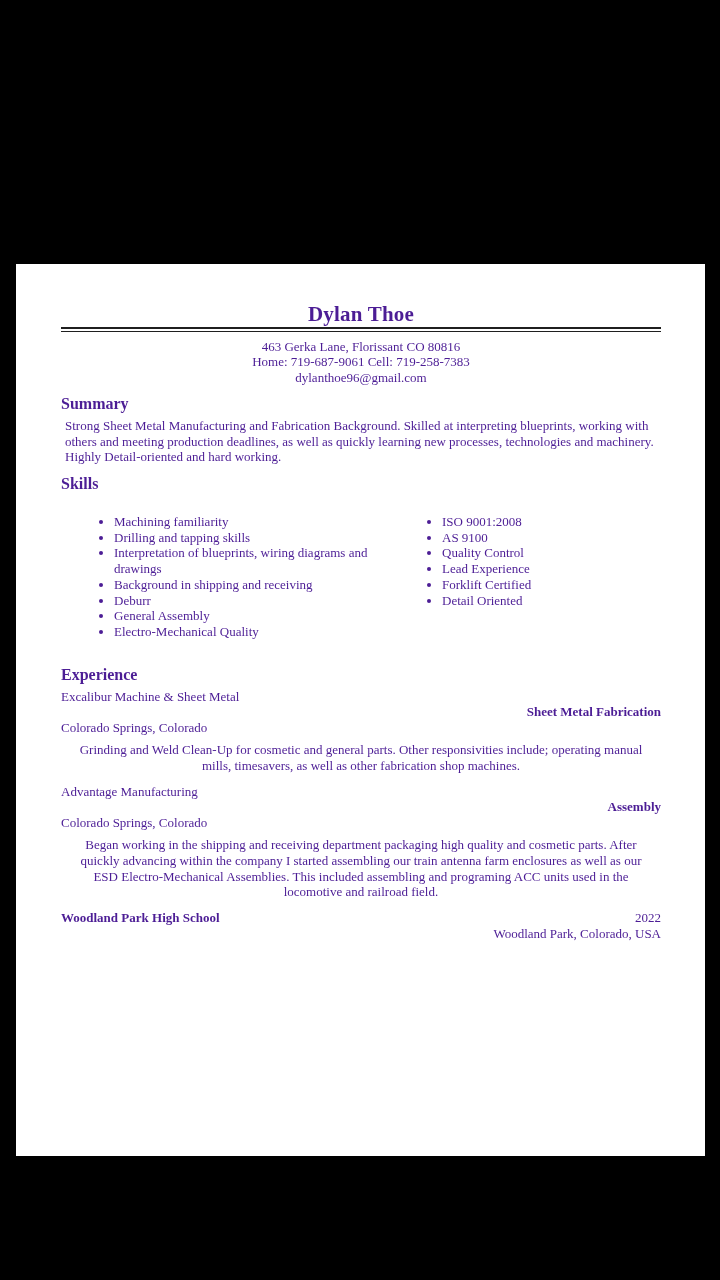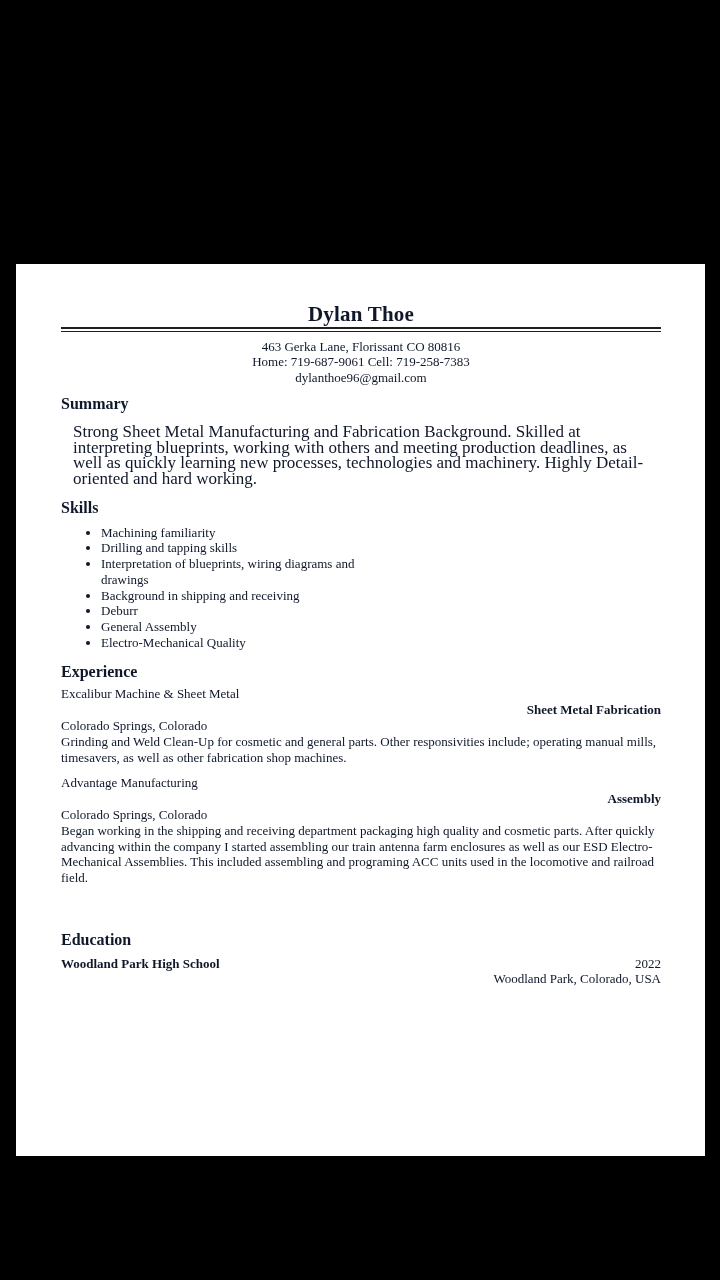--- a/index.html
+++ b/index.html
@@ -19,21 +19,21 @@
   }
   .page {
     position: absolute;
     left: 16px;
     top: 264px;
     width: 689px;
     height: 892px;
     background: #ffffff;
     box-sizing: border-box;
     padding: 39px 44px 0 45px;
-    color: #0f172a;
+    color: #4c1d95;
   }
   .name {
     text-align: center;
     font-size: 21px;
     font-weight: bold;
     line-height: 22px;
     letter-spacing: 0.2px;
   }
   .double-rule {
     margin-top: 2px;
@@ -48,44 +48,44 @@
     line-height: 15.3px;
   }
   .contact div { white-space: nowrap; }
   h2.section-heading {
     font-size: 16px;
     line-height: 17px;
     margin: 10px 0 6px 0;
     font-weight: bold;
   }
   .summary-text {
-    margin: 12px;
-    font-size: 17px;
+    margin: 4px;
+    font-size: 13px;
     line-height: 15.7px;
   }
   .skills-cols { display: flex; }
   .skills-cols ul {
-    margin: 3px;
+    margin: 16px;
     font-size: 13px;
     line-height: 15.7px;
     list-style-type: disc;
   }
   ul.skills-left {
     box-sizing: border-box;
     width: 319px;
     padding-left: 37px;
     flex: 0 0 319px;
   }
   ul.skills-right {
     padding-left: 14px;
     flex: 1 1 auto;
   }
   .job { margin-bottom: 10px; font-size: 13px; line-height: 15.8px; }
   .job .position { font-weight: bold; text-align: right; }
-  .job .desc { margin: 0; }
+  .job .desc { margin: 6px; text-align: center; }
   .section-education h2.section-heading { margin-top: 45px; margin-bottom: 8px; }
   .edu-row {
     display: flex;
     justify-content: space-between;
     font-size: 13px;
     line-height: 15.5px;
     gap: 11px;
   }
   .edu-school, .edu-degree { font-weight: bold; font-size: 13px; line-height: 15.5px; }
   .edu-year { font-weight: normal; }
@@ -116,20 +116,28 @@
       <div class="skills-cols">
         <ul class="skills-left">
           <li>Machining familiarity</li>
           <li>Drilling and tapping skills</li>
           <li>Interpretation of blueprints, wiring diagrams and drawings</li>
           <li>Background in shipping and receiving</li>
           <li>Deburr</li>
           <li>General Assembly</li>
           <li>Electro-Mechanical Quality</li>
         </ul>
+        <ul class="skills-right">
+          <li>ISO 9001:2008</li>
+          <li>AS 9100</li>
+          <li>Quality Control</li>
+          <li>Lead Experience</li>
+          <li>Forklift Certified</li>
+          <li>Detail Oriented</li>
+        </ul>
       </div>
     </div>
 
     <div class="section-experience">
       <h2 class="section-heading">Experience</h2>
 
       <div class="job">
         <div class="company">Excalibur Machine &amp; Sheet Metal</div>
         <div class="position">Sheet Metal Fabrication</div>
         <div class="location">Colorado Springs, Colorado</div>
@@ -138,21 +146,20 @@
 
       <div class="job">
         <div class="company">Advantage Manufacturing</div>
         <div class="position">Assembly</div>
         <div class="location">Colorado Springs, Colorado</div>
         <p class="desc">Began working in the shipping and receiving department packaging high quality and cosmetic parts. After quickly advancing within the company I started assembling our train antenna farm enclosures as well as our ESD Electro-Mechanical Assemblies. This included assembling and programing ACC units used in the locomotive and railroad field.</p>
       </div>
     </div>
 
     <div class="section-education">
-      <h2 class="section-heading">Education</h2>
       <div class="edu-row">
         <span class="edu-school">Woodland Park High School</span>
         <span class="edu-year">2022</span>
       </div>
       <div class="edu-location">Woodland Park, Colorado, USA</div>
     </div>
 
   </div>
 </div>
 

